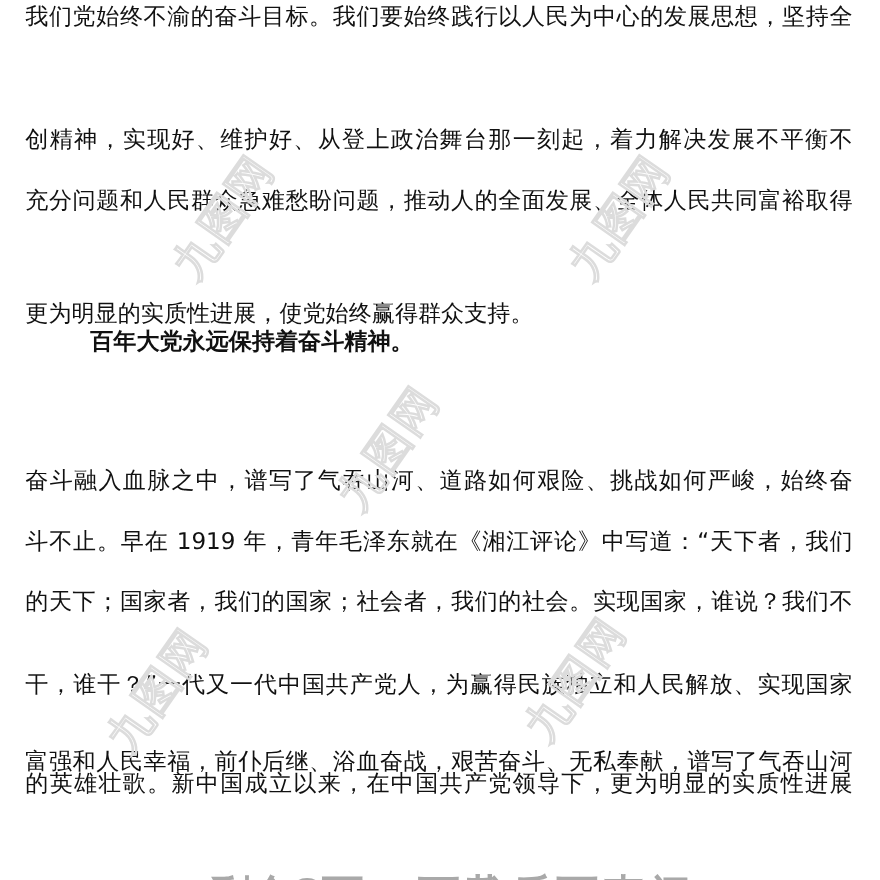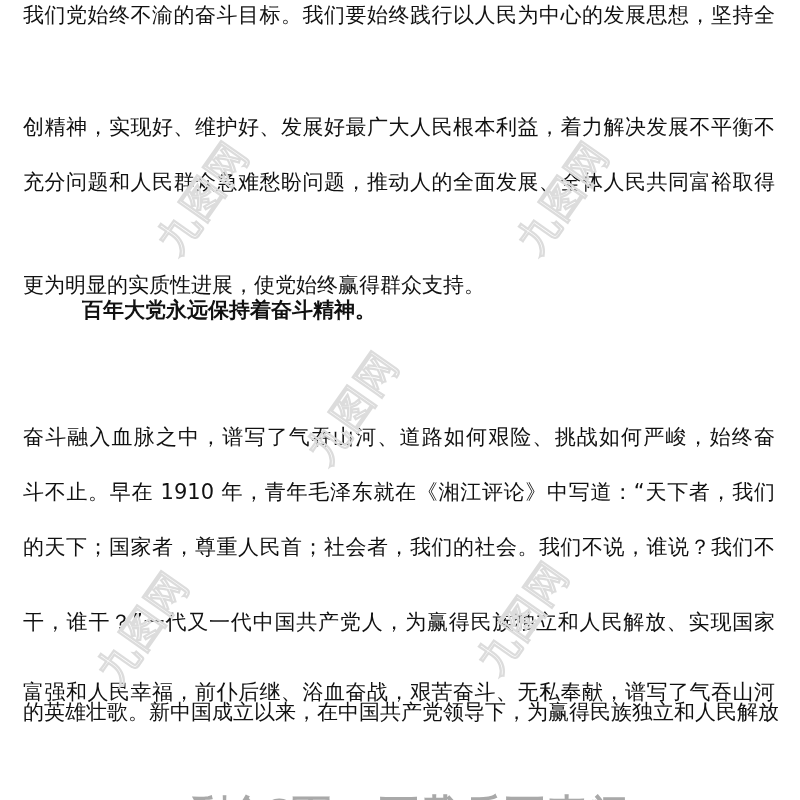--- a/index.html
+++ b/index.html
@@ -81,32 +81,32 @@
     top: 0;
     letter-spacing: 4px;
   }
 </style>
 </head>
 <body>
 
 <div class="page">
 
   <div class="line" style="top:0px;">我们党始终不渝的奋斗目标。我们要始终践行以人民为中心的发展思想，坚持全</div>
-  <div class="line" style="top:112px;">创精神，实现好、维护好、发展好最广大人民根本利益，着力解决发展不平衡不</div>
+  <div class="line" style="top:112px;">创精神，实现好、维护好、从登上政治舞台那一刻起，着力解决发展不平衡不</div>
   <div class="line" style="top:167px;">充分问题和人民群众急难愁盼问题，推动人的全面发展、全体人民共同富裕取得</div>
   <div class="line last" style="top:222px;margin-top:48px;">更为明显的实质性进展，使党始终赢得群众支持。</div>
 
   <div class="heading" style="top:295px;margin-left:20px;">百年大党永远保持着奋斗精神。</div>
 
   <div class="line" style="top:422px;">奋斗融入血脉之中，谱写了气吞山河、道路如何艰险、挑战如何严峻，始终奋</div>
-  <div class="line" style="top:477px;">斗不止。早在 1910 年，青年毛泽东就在《湘江评论》中写道：“天下者，我们</div>
-  <div class="line" style="top:532px;">的天下；国家者，尊重人民首；社会者，我们的社会。我们不说，谁说？我们不</div>
+  <div class="line" style="top:477px;">斗不止。早在 1919 年，青年毛泽东就在《湘江评论》中写道：“天下者，我们</div>
+  <div class="line" style="top:532px;">的天下；国家者，我们的国家；社会者，我们的社会。实现国家，谁说？我们不</div>
   <div class="line" style="top:607px;">干，谁干？”一代又一代中国共产党人，为赢得民族独立和人民解放、实现国家</div>
   <div class="line" style="top:642px;margin-top:35px;">富强和人民幸福，前仆后继、浴血奋战，艰苦奋斗、无私奉献，谱写了气吞山河</div>
-  <div class="line" style="top:697px;">的英雄壮歌。新中国成立以来，在中国共产党领导下，为赢得民族独立和人民解放</div>
+  <div class="line" style="top:697px;">的英雄壮歌。新中国成立以来，在中国共产党领导下，更为明显的实质性进展</div>
 
   <div class="watermark" style="left:140px; top:170px;">九图网</div>
   <div class="watermark" style="left:500px; top:170px;">九图网</div>
   <div class="watermark" style="left:290px; top:380px;">九图网</div>
   <div class="watermark" style="left:80px; top:600px;">九图网</div>
   <div class="watermark" style="left:460px; top:590px;">九图网</div>
 
   <div class="more-banner">
     <span class="left-part">剩余8页</span>
     <span class="right-part">下载后可查阅</span>

